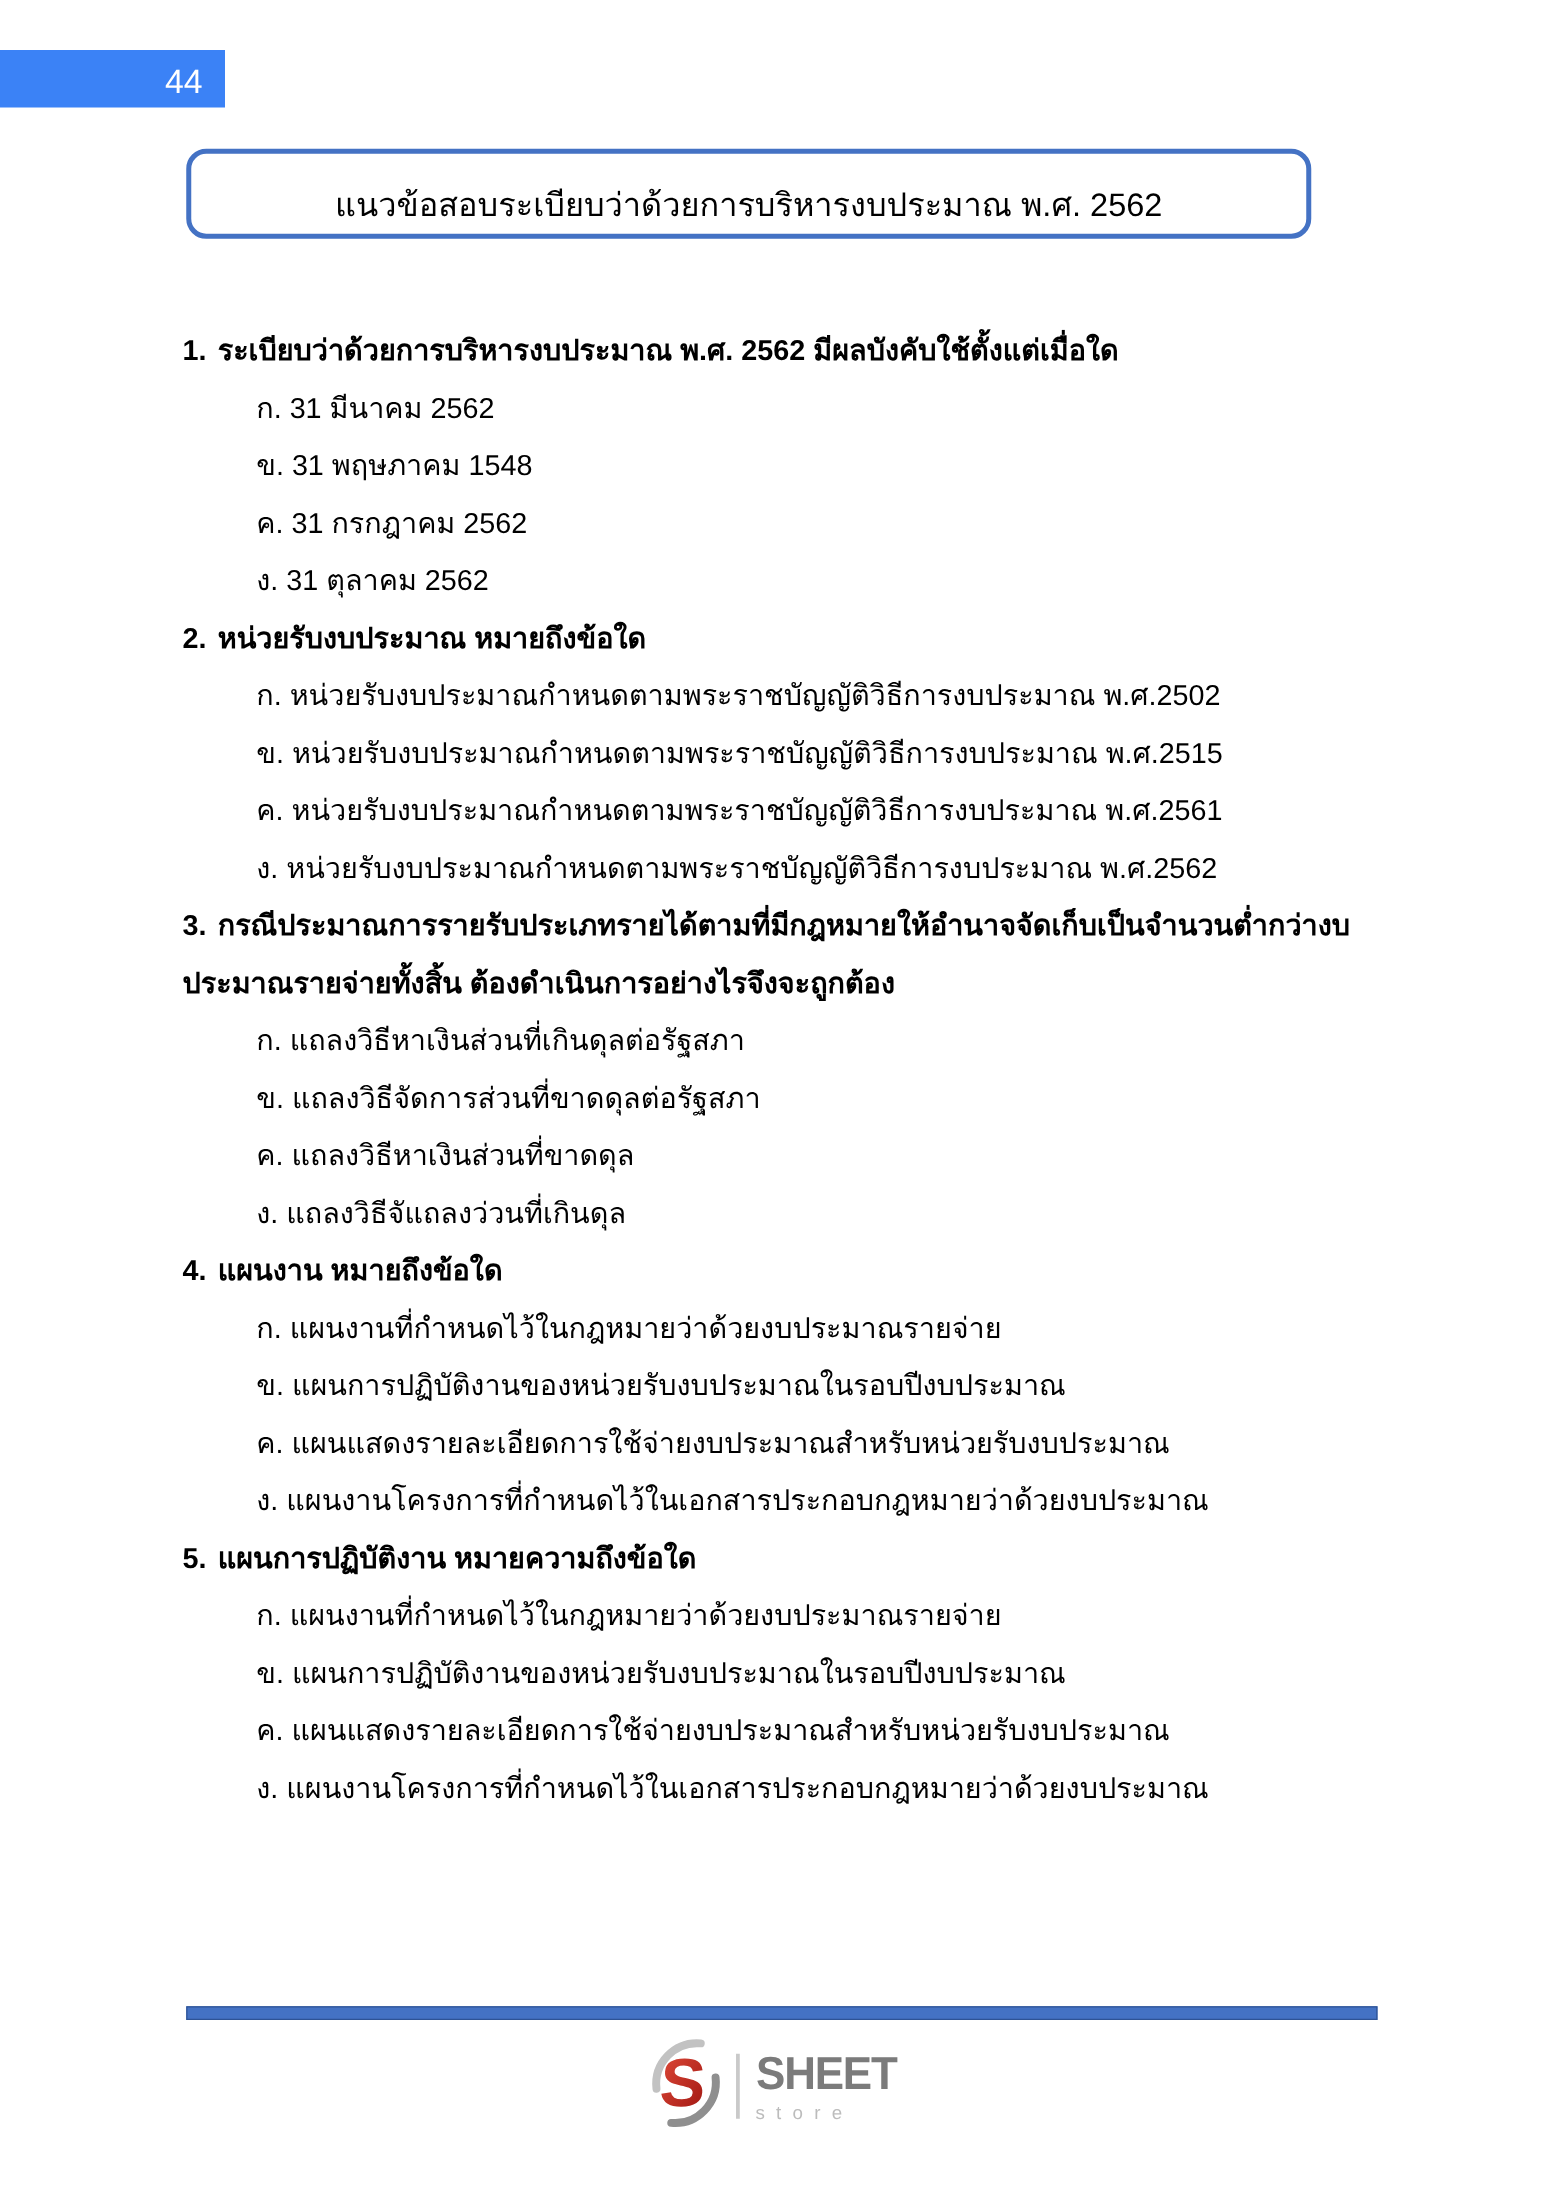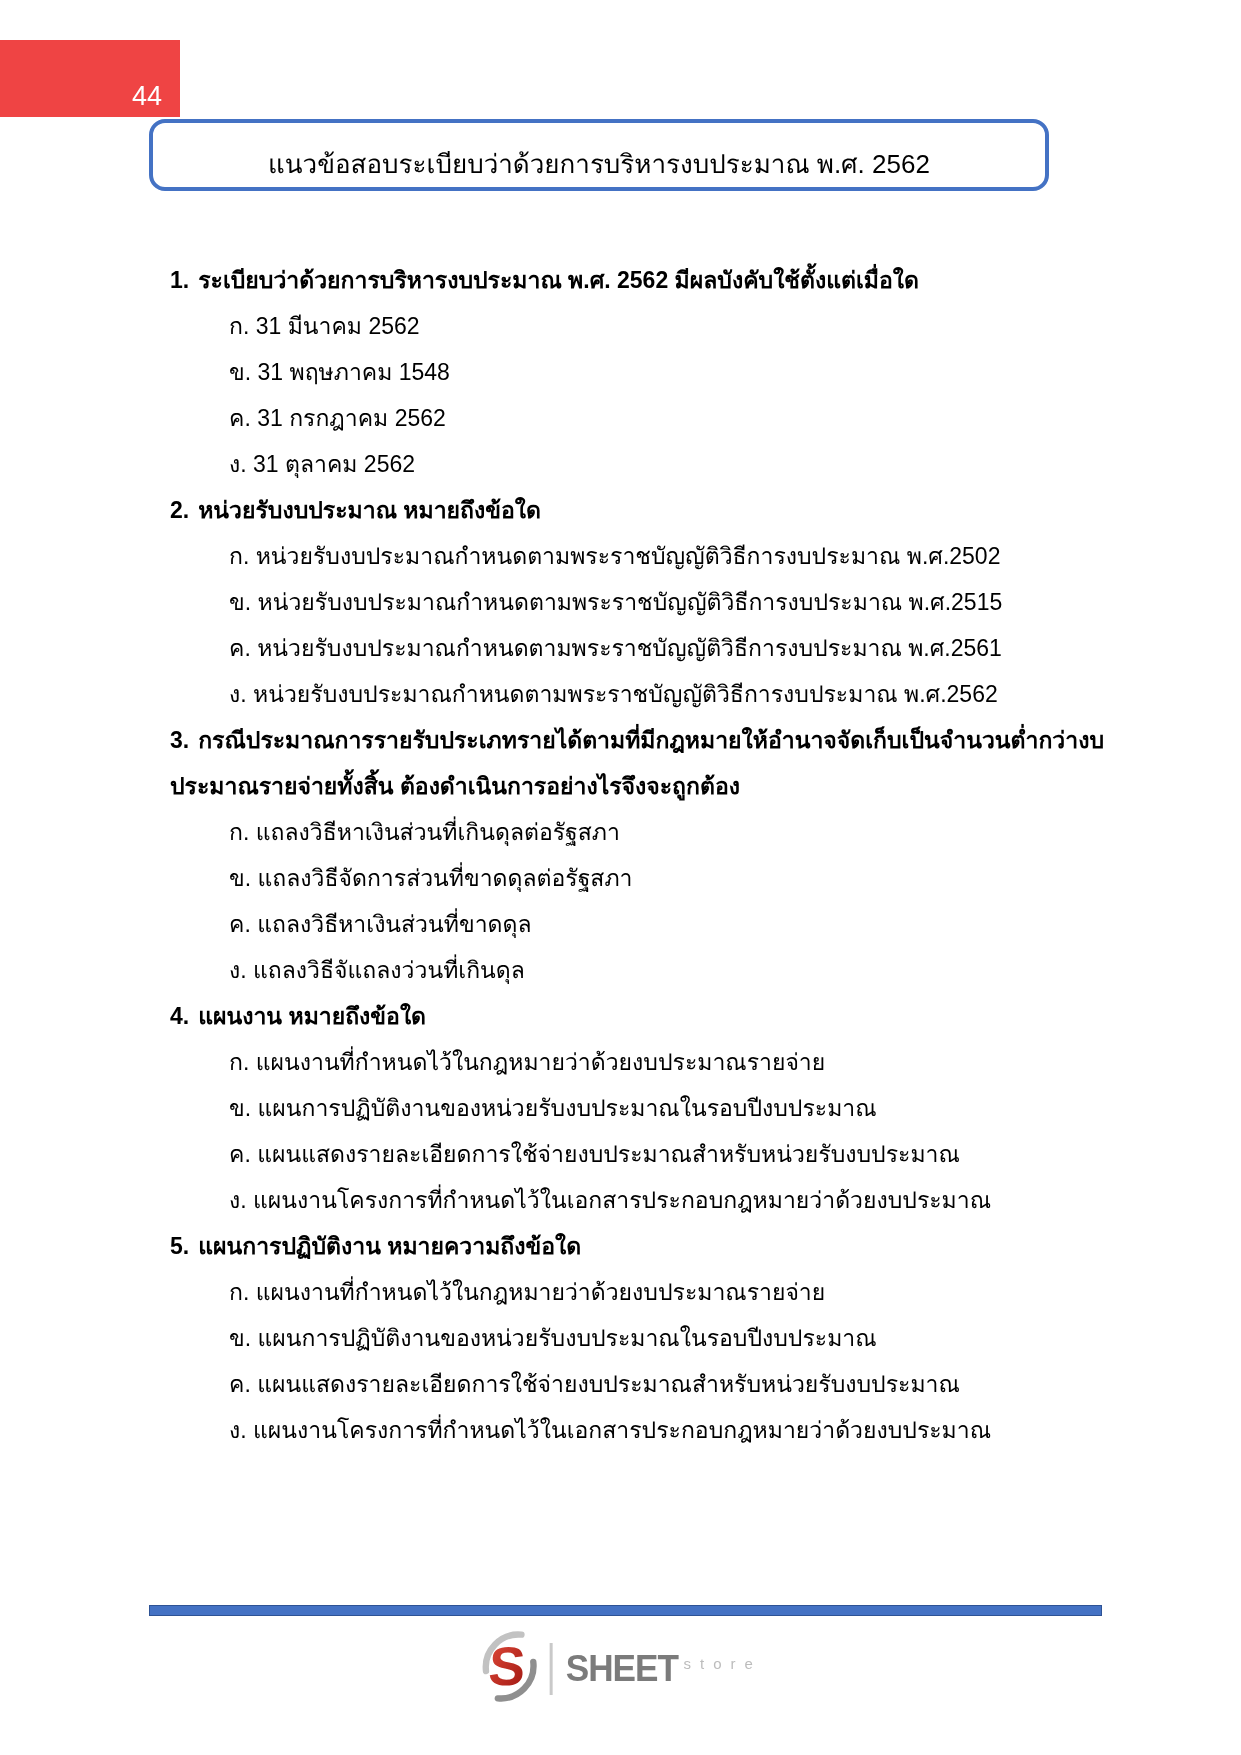--- a/index.html
+++ b/index.html
@@ -10,22 +10,22 @@
     background: #ffffff;
     font-family: "Liberation Sans", "DejaVu Sans", sans-serif;
     color: #000000;
     overflow: hidden;
   }
 
   
   .page-num-box {
     position: absolute;
     left: 0; top: 40px;
-    width: 180px; height: 77px;
-    background: #ef4444;
+    width: 180px; height: 46px;
+    background: #3b82f6;
     color: #ffffff;
     display: flex;
     align-items: flex-end;
     justify-content: flex-end;
     padding: 0 18px 5px 0;
     box-sizing: border-box;
     font-size: 27px;
   }
 
   
@@ -59,21 +59,20 @@
     text-align: center;
   }
 
   
   .questions {
     position: absolute;
     left: 146px; top: 257px;
     width: 958px;
     font-size: 23px;
     line-height: 46px;
-    margin-left: 24px;
   }
   .q-line { font-weight: bold; }
   .q-num { margin-right: 9px; }
   .q-options { padding-left: 59px; }
   .option { font-weight: normal; }
 
   
   .footer-bar {
     position: absolute;
     left: 149px; top: 1605px;
@@ -88,21 +87,21 @@
     left: 50%;
     transform: translateX(-50%);
     display: flex;
     align-items: center;
   }
   .logo-divider {
     width: 3px; height: 52px;
     background: #c9c9c9;
     margin: 0 13px 0 10px;
   }
-  .brand-text { display: flex; flex-direction: row; }
+  .brand-text { display: flex; flex-direction: column; }
   .brand-name {
     font-weight: bold;
     font-size: 37px;
     line-height: 1;
     color: #7b7b7b;
     letter-spacing: -1px;
     transform: scaleX(0.95);
     transform-origin: left;
   }
   .brand-sub {

